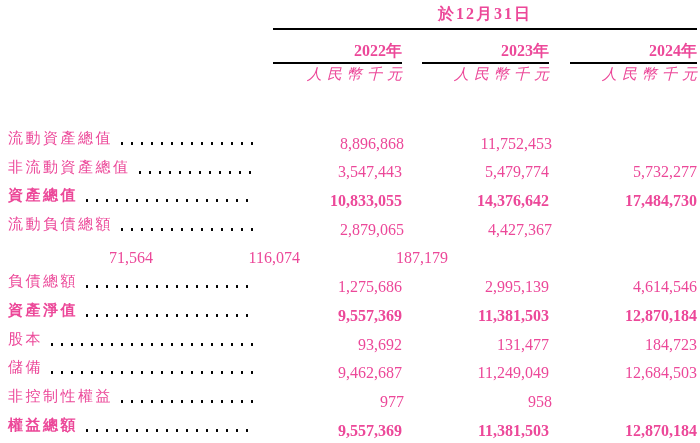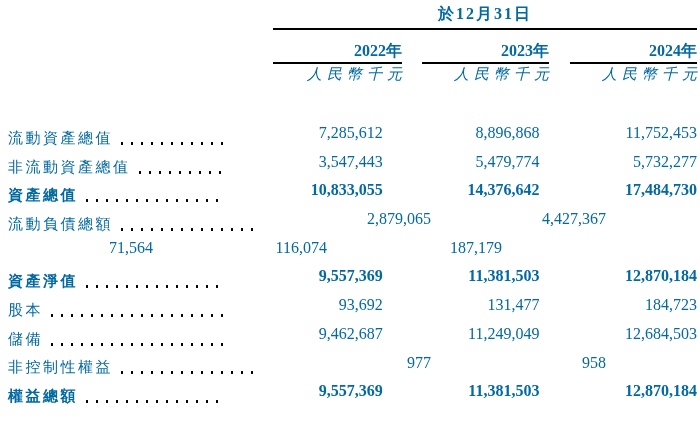--- a/index.html
+++ b/index.html
@@ -1,21 +1,21 @@
 <!DOCTYPE html>
 <html><head>
 <meta charset="utf-8">
 <style>
   html, body { margin: 0; padding: 0; background: #ffffff; }
   .page {
     position: relative;
     width: 700px;
     height: 443px;
     background: #ffffff;
-    color: #0369a1;
+    color: #ec4899;
     font-family: "Liberation Serif", "DejaVu Serif", serif;
     overflow: hidden;
   }
 
   
   .thead { position: absolute; top: 0; left: 0; right: 0; height: 124px; }
   .group-title {
     position: absolute;
     left: 273px; width: 424px; top: 4px;
     text-align: center;
@@ -50,24 +50,23 @@
     font-size: 15px;
     letter-spacing: 5px;
     margin-right: -5px;
     white-space: nowrap;
   }
 
   
   .tbody { position: absolute; top: 124px; left: 8px; width: 689px; }
   .row {
     display: flex;
-    align-items: flex-start;
+    align-items: flex-end;
     height: 28.7px;
     font-size: 16px;
-    gap: 27px;
   }
   .row.bold .label, .row.bold .num { font-weight: bold; }
   .label-cell {
     width: 249px;
     display: flex;
     align-items: stretch;
     height: 100%;
   }
   .label {
     font-size: 15px;
@@ -117,21 +116,20 @@
       <div class="unit">人民幣千元</div>
     </div>
   </div>
 
   <div class="tbody" id="tbody">
     <div class="row">
       <div class="label-cell">
         <span class="label">流動資產總值</span>
         <span class="leader"></span>
       </div>
-      <div class="num v0">7,285,612</div>
       <div class="num v1">8,896,868</div>
       <div class="num v2">11,752,453</div>
     </div>
 
     <div class="row">
       <div class="label-cell">
         <span class="label">非流動資產總值</span>
         <span class="leader"></span>
       </div>
       <div class="num v0">3,547,443</div>
@@ -157,20 +155,29 @@
       <div class="num v1">2,879,065</div>
       <div class="num v2">4,427,367</div>
     </div>
 
     <div class="row">
       <div class="num v0">71,564</div>
       <div class="num v1">116,074</div>
       <div class="num v2">187,179</div>
     </div>
 
+    <div class="row">
+      <div class="label-cell">
+        <span class="label">負債總額</span>
+        <span class="leader"></span>
+      </div>
+      <div class="num v0">1,275,686</div>
+      <div class="num v1">2,995,139</div>
+      <div class="num v2">4,614,546</div>
+    </div>
 
     <div class="row bold">
       <div class="label-cell">
         <span class="label">資產淨值</span>
         <span class="leader"></span>
       </div>
       <div class="num v0">9,557,369</div>
       <div class="num v1">11,381,503</div>
       <div class="num v2">12,870,184</div>
     </div>

